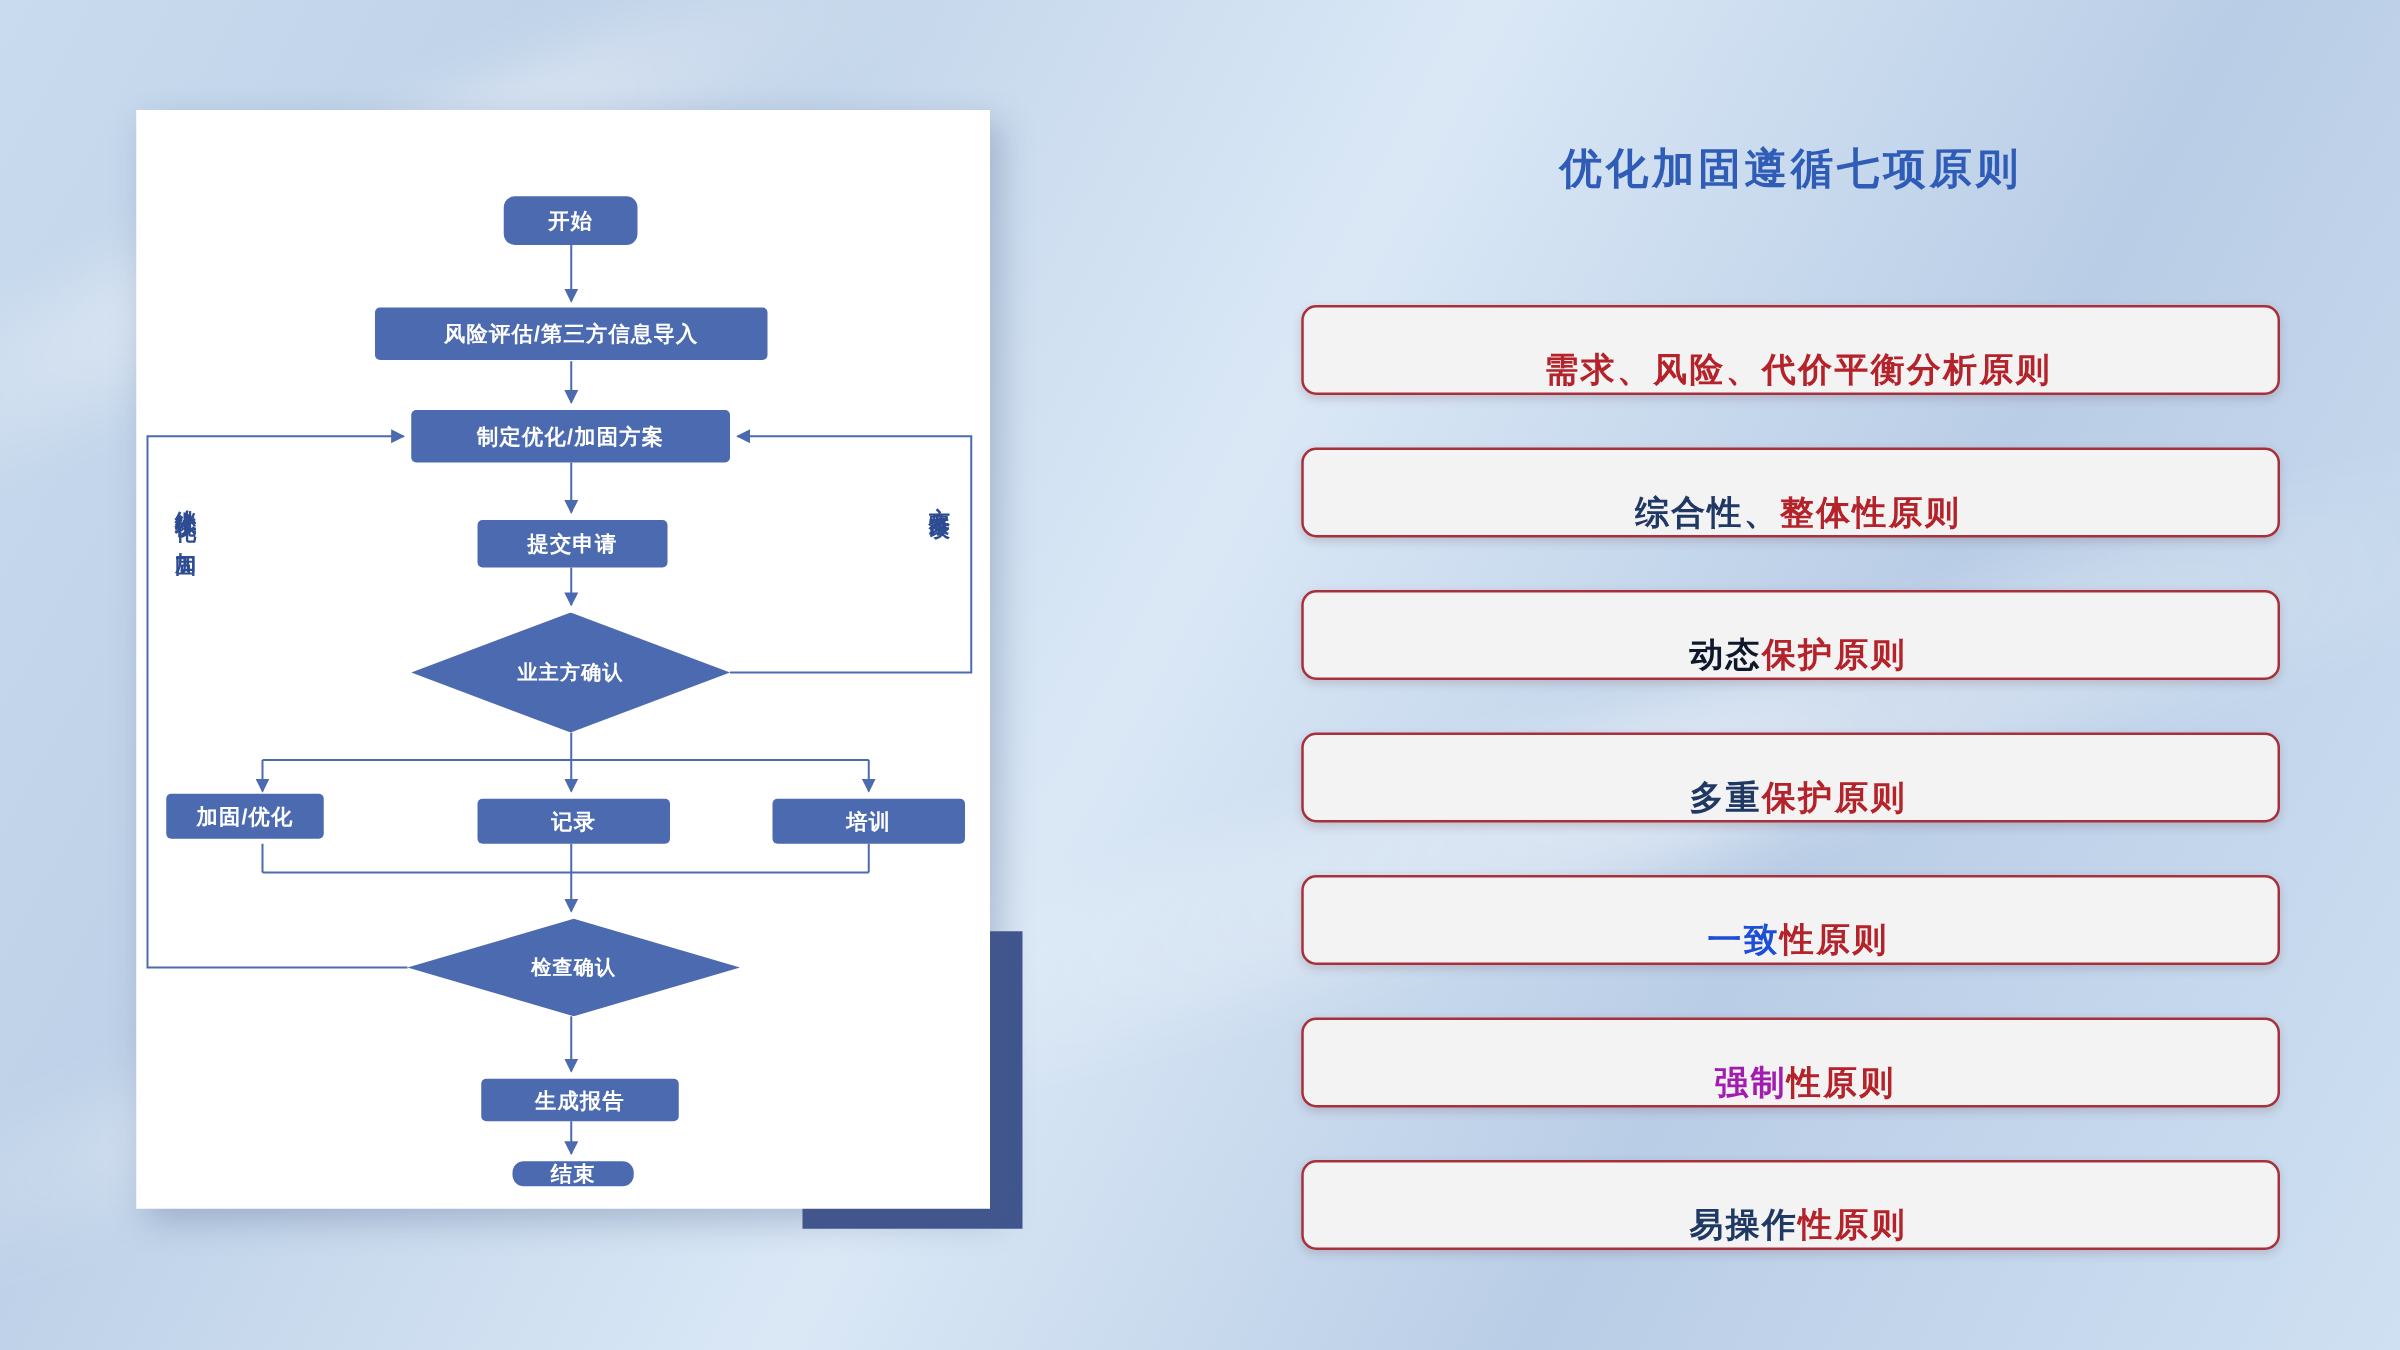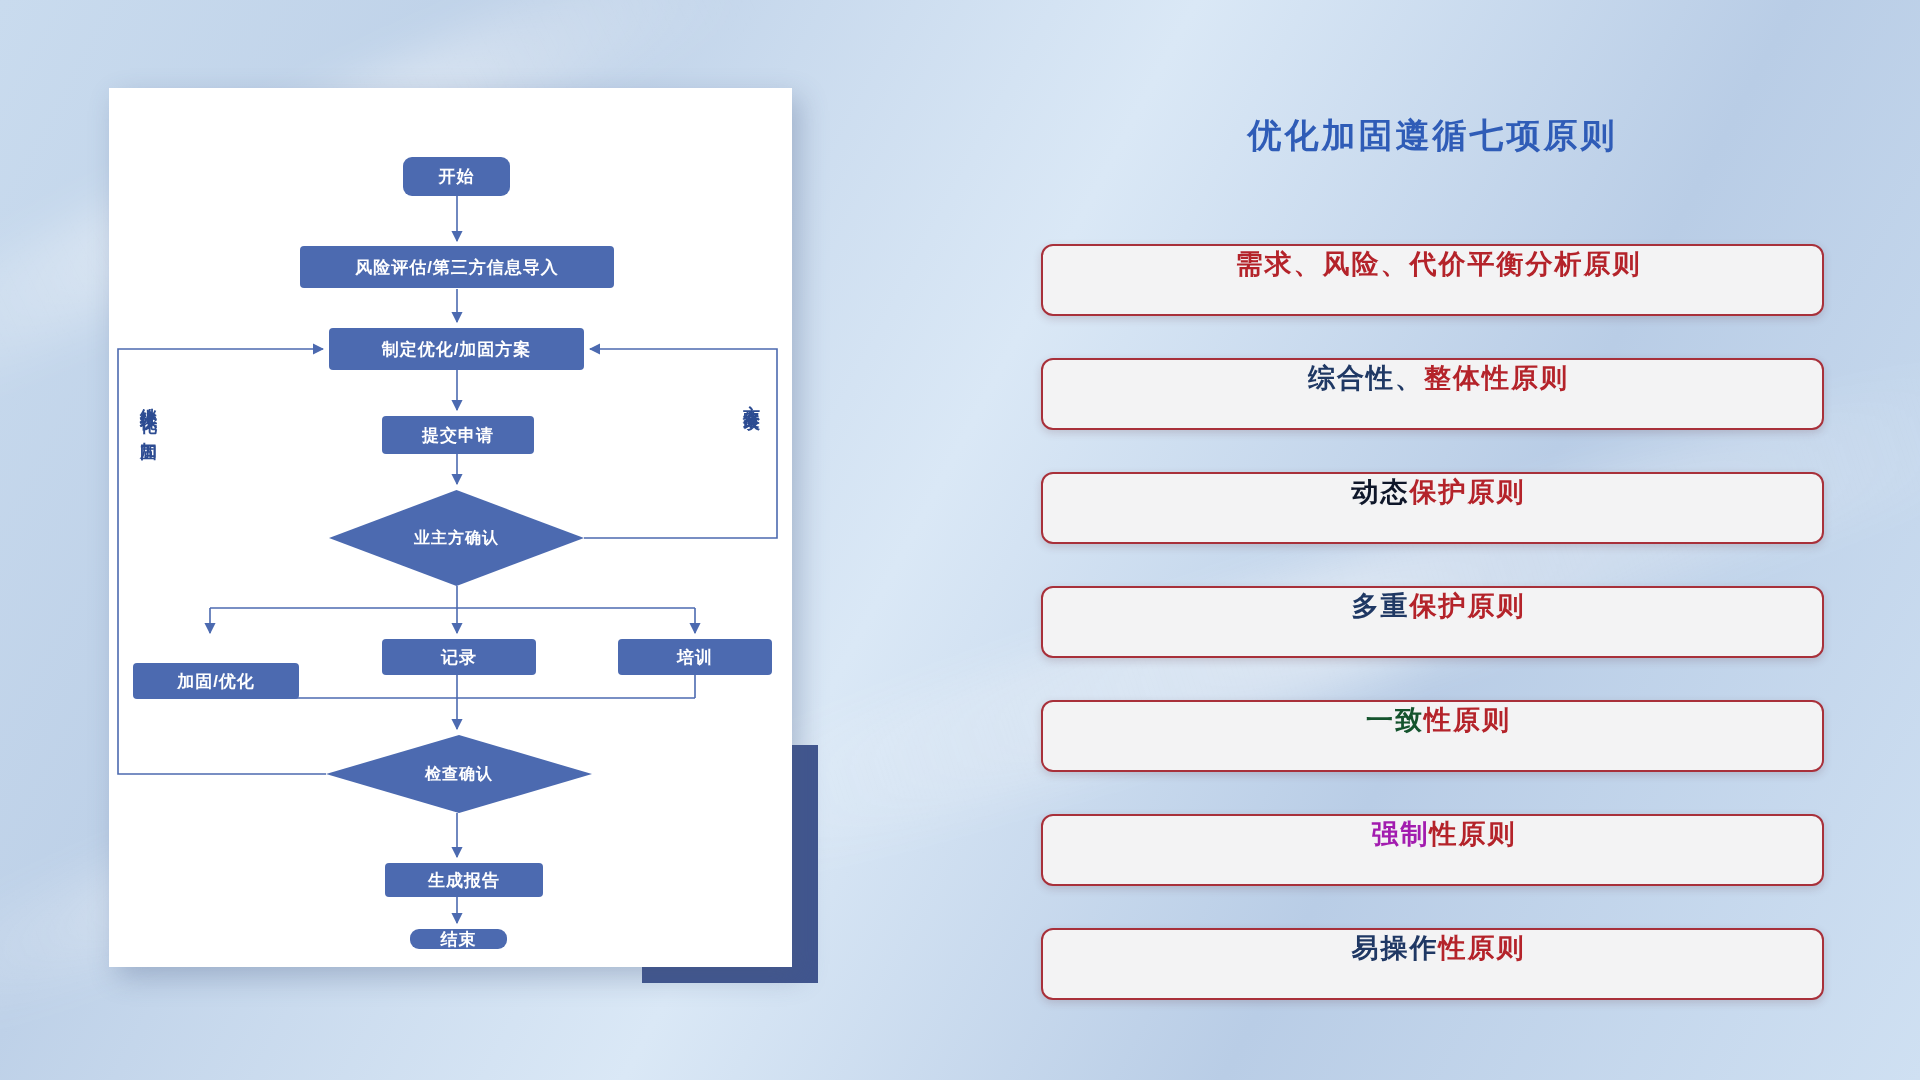--- a/index.html
+++ b/index.html
@@ -38,21 +38,21 @@
   }
 
   
   .panel{position:absolute;left:1041px;top:112px;width:783px;}
   .panel h1{
     margin:0;text-align:center;color:#2f5cb7;font-size:34px;line-height:46px;
     font-weight:bold;letter-spacing:3px;
   }
   .principles{margin-top:86px;display:flex;flex-direction:column;gap:42px;}
   .principle-box{
-    height:68px;display:flex;align-items:flex-start;justify-content:center;
+    height:68px;display:flex;align-items:flex-end;justify-content:center;
     background:#f3f3f4;border:2px solid #a8303a;border-radius:12px;
     font-size:27px;font-weight:bold;letter-spacing:2px;
     box-shadow:0 3px 8px rgba(90,40,50,.18);
     padding-left:12px;
   }
 </style>
 </head>
 <body>
 
 <div class="stage">
@@ -99,21 +99,21 @@
     <div class="node pill" style="left:294px;top:69px;width:107px;height:39px">开始</div>
 
     <div class="node" style="left:191px;top:158px;width:314px;height:42px">风险评估/第三方信息导入</div>
 
     <div class="node" style="left:220px;top:240px;width:255px;height:42px">制定优化/加固方案</div>
 
     <div class="node" style="left:273px;top:328px;width:152px;height:38px">提交申请</div>
 
     <div class="node diamond" style="left:220px;top:402px;width:255px;height:96px">业主方确认</div>
 
-    <div class="node" style="left:24px;top:575px;width:166px;height:36px">加固/优化</div>
+    <div class="node" style="left:24px;top:547px;width:126px;height:36px">加固/优化</div>
 
     <div class="node" style="left:273px;top:551px;width:154px;height:36px">记录</div>
 
     <div class="node" style="left:509px;top:551px;width:154px;height:36px">培训</div>
 
     <div class="node diamond" style="left:217px;top:647px;width:266px;height:78px">检查确认</div>
 
     <div class="node" style="left:276px;top:775px;width:158px;height:34px">生成报告</div>
 
     <div class="node pill" style="left:301px;top:841px;width:97px;height:20px">结束</div>
@@ -136,21 +136,21 @@
         </div>
         <div class="principle-box">
           <span style="color: #0f172a;">动态</span>
           <span style="color: rgb(180, 35, 42);">保护原则</span>
         </div>
         <div class="principle-box">
           <span style="color: rgb(31, 56, 100);">多重</span>
           <span style="color: rgb(180, 35, 42);">保护原则</span>
         </div>
         <div class="principle-box">
-          <span style="color: #14532d;">一致</span>
+          <span style="color: #1d4ed8;">一致</span>
           <span style="color: rgb(180, 35, 42);">性原则</span>
         </div>
         <div class="principle-box">
           <span style="color: #a21caf; margin-left: 11px;">强制</span>
           <span style="color: rgb(180, 35, 42);">性原则</span>
         </div>
         <div class="principle-box">
           <span style="color: rgb(31, 56, 100);">易操作</span>
           <span style="color: rgb(180, 35, 42);">性原则</span>
         </div>

